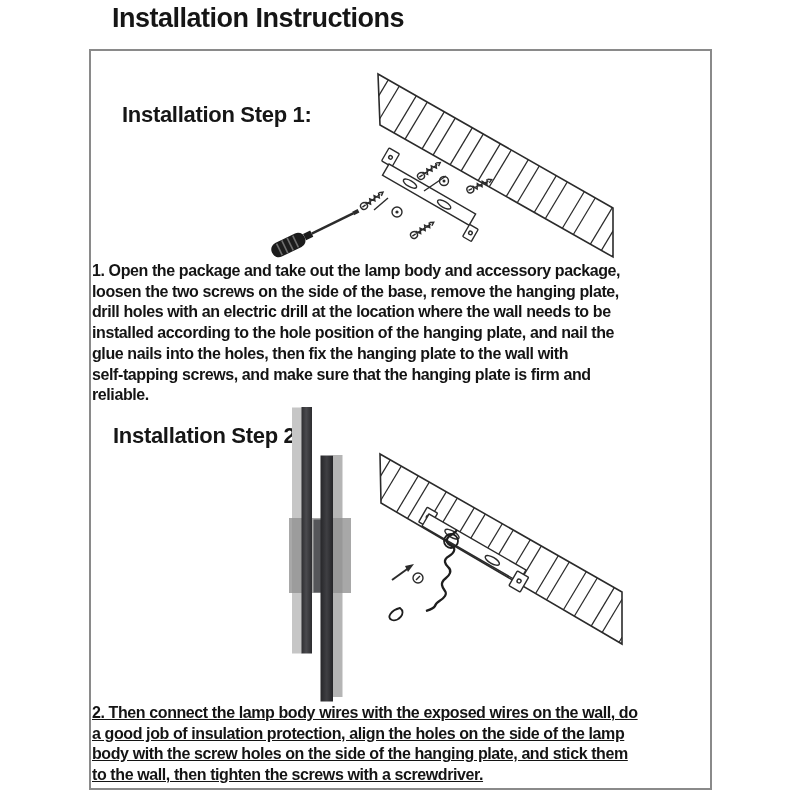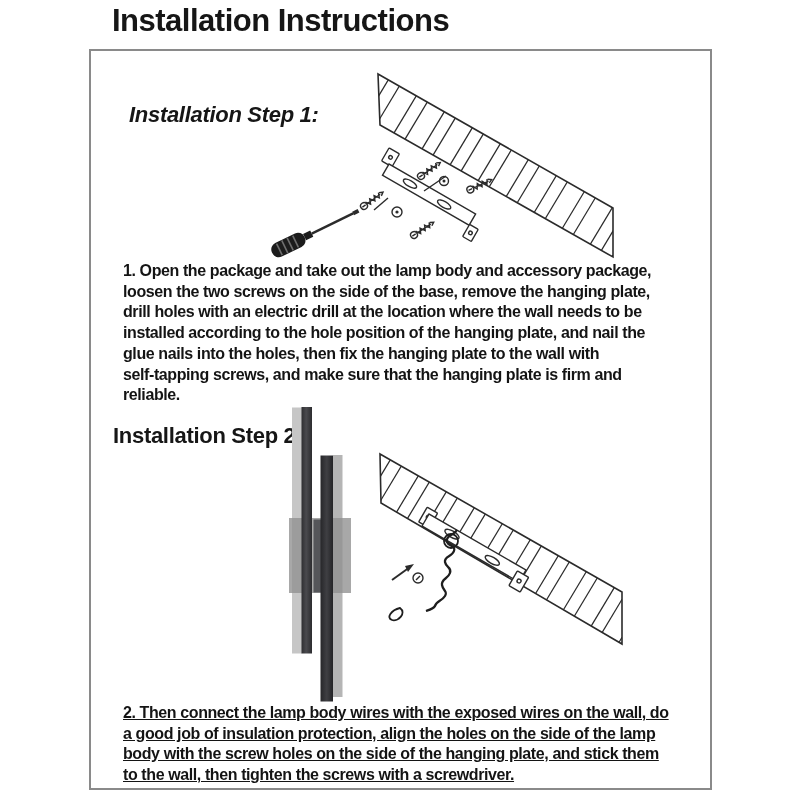--- a/index.html
+++ b/index.html
@@ -3,36 +3,36 @@
 <meta charset="utf-8">
 <style>
   html,body{margin:0;padding:0;}
   body{
     width:800px;height:800px;background:#ffffff;position:relative;
     font-family:"Liberation Sans","DejaVu Sans",sans-serif;color:#141414;
     overflow:hidden;
   }
   .page-title{
     position:absolute;left:112px;top:3px;margin:0;
-    font-size:31px;font-weight:700;letter-spacing:-0.5px;color:#161616;
+    font-size:27px;font-weight:700;letter-spacing:-0.5px;color:#161616;
   }
   .frame{
     position:absolute;left:89px;top:49px;width:619px;height:737px;
     border:2px solid #8a8a8a;background:#ffffff;
   }
   .step-heading{
     position:absolute;margin:0;font-size:22px;font-weight:700;
     letter-spacing:-0.3px;color:#161616;line-height:1.1;
   }
-  #step1-heading{left:129px;top:103px;font-style:italic;}
+  #step1-heading{left:122px;top:103px;}
   #step2-heading{left:113px;top:424px;}
   .body-text{
     position:absolute;left:92px;width:640px;margin:0;
     font-size:16px;font-weight:700;letter-spacing:-0.4px;
-    line-height:20.7px;white-space:pre;color:#141414;padding-left:31px;
+    line-height:20.7px;white-space:pre;color:#141414;
   }
   #step1-body{top:261px;}
   #step2-body{top:703px;text-decoration:underline;}
   svg{position:absolute;overflow:visible;}
   #svg-step1{left:262px;top:58px;}
   #svg-step2{left:285px;top:400px;}
   .outline{fill:#ffffff;stroke:#2b2b2b;stroke-width:1.6;}
   .thin{fill:none;stroke:#2b2b2b;stroke-width:1.4;}
   .whitefill{fill:#ffffff;stroke:#2b2b2b;stroke-width:1.4;}
   [data-hatch] line{stroke:#2b2b2b;stroke-width:1.25;}

